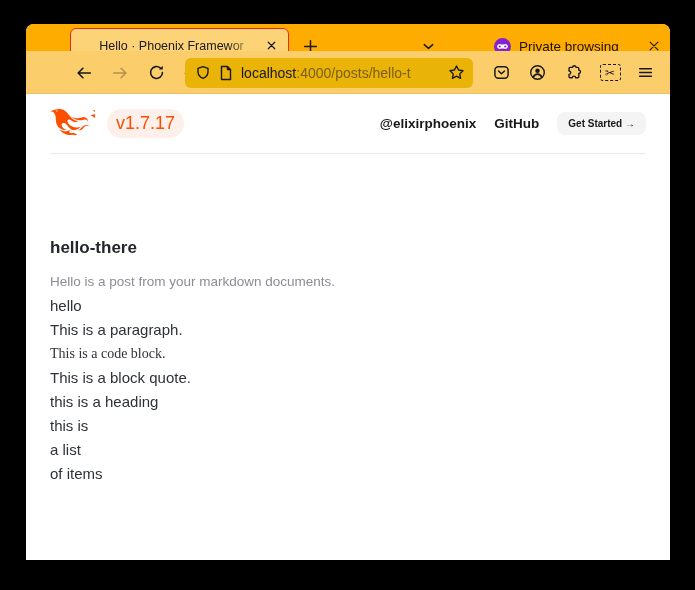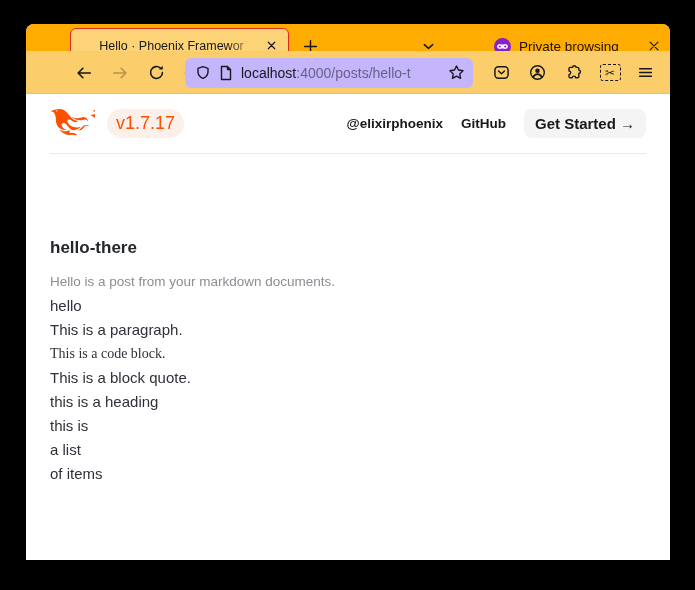--- a/index.html
+++ b/index.html
@@ -23,41 +23,41 @@
   .tabbar .abs { position:absolute; top:7px; width:30px; height:30px; }
   .tab-close { width:22px; height:22px; }
   .private-badge { position:absolute; left:468px; top:7px; height:30px; display:flex; align-items:center; gap:8px; }
   .private-label { font-size:13.5px; color:#1d1105; }
 
   
   .toolbar { position:relative; height:43px; background:#fbcd6b; flex:0 0 auto;
              border-bottom:1px solid rgba(0,0,0,0.06); }
   .toolbar .abs { position:absolute; top:6px; width:32px; height:31px; }
   .fwd { color:#b5934d; }
-  .urlbar { position:absolute; left:159px; top:6.5px; width:288px; height:30px; background:#c4b5fd;
+  .urlbar { position:absolute; left:159px; top:6.5px; width:288px; height:30px; background:#eab308;
             border-radius:6px; display:flex; align-items:center; padding:0 8px 0 10px; gap:8px; }
   .url-text { flex:1; font-size:14px; white-space:nowrap; overflow:hidden;
               -webkit-mask-image:linear-gradient(90deg,#000 86%,transparent 97%);
               mask-image:linear-gradient(90deg,#000 86%,transparent 97%); }
   .url-host { color:#19181b; }
   .url-path { color:rgba(25,24,26,0.55); }
   .scissors-box { border:1.3px dashed #19181b; border-radius:3px; width:21px; height:17px;
                   display:flex; align-items:center; justify-content:center; font-size:12px; line-height:1; }
 
   
   .page { flex:1; background:#fff; overflow:hidden; }
   .site-header { height:60px; margin:0 24px; display:flex; align-items:center; justify-content:space-between;
                  border-bottom:1px solid #e9eaec; }
   .hleft { display:flex; align-items:center; gap:12px; }
   .version-badge { background:#fdefe9; color:#fd4f00; font-size:18px; font-weight:500;
                    border-radius:999px; padding:3px 9px; line-height:1.3; }
   .hright { display:flex; align-items:center; gap:18px; }
   .nav-link { font-size:13.5px; font-weight:700; color:#18181b; text-decoration:none;text-align:center; }
   .cta-btn { background:#f4f4f5; border:none; border-radius:8px; padding:6px 11px;
-             font-family:inherit; font-size:15px; font-weight:700; color:#18181b; cursor:pointer; }
+             font-family:inherit; font-size:10px; font-weight:700; color:#18181b; cursor:pointer; }
 
   .post { margin:82px 24px 0; }
   .post-title { font-size:17px; font-weight:700; color:#23262b; line-height:24px; }
   .post-subtitle { margin-top:12px; font-size:13.5px; color:#8a8d93; line-height:20px; }
   .post-body { margin-top:2px; }
   .line { font-size:15px; color:#2e3238; line-height:24px; }
   .line.code { font-family:Liberation Serif, serif; font-size:14px; }
 
   svg { display:block; }
 </style>

